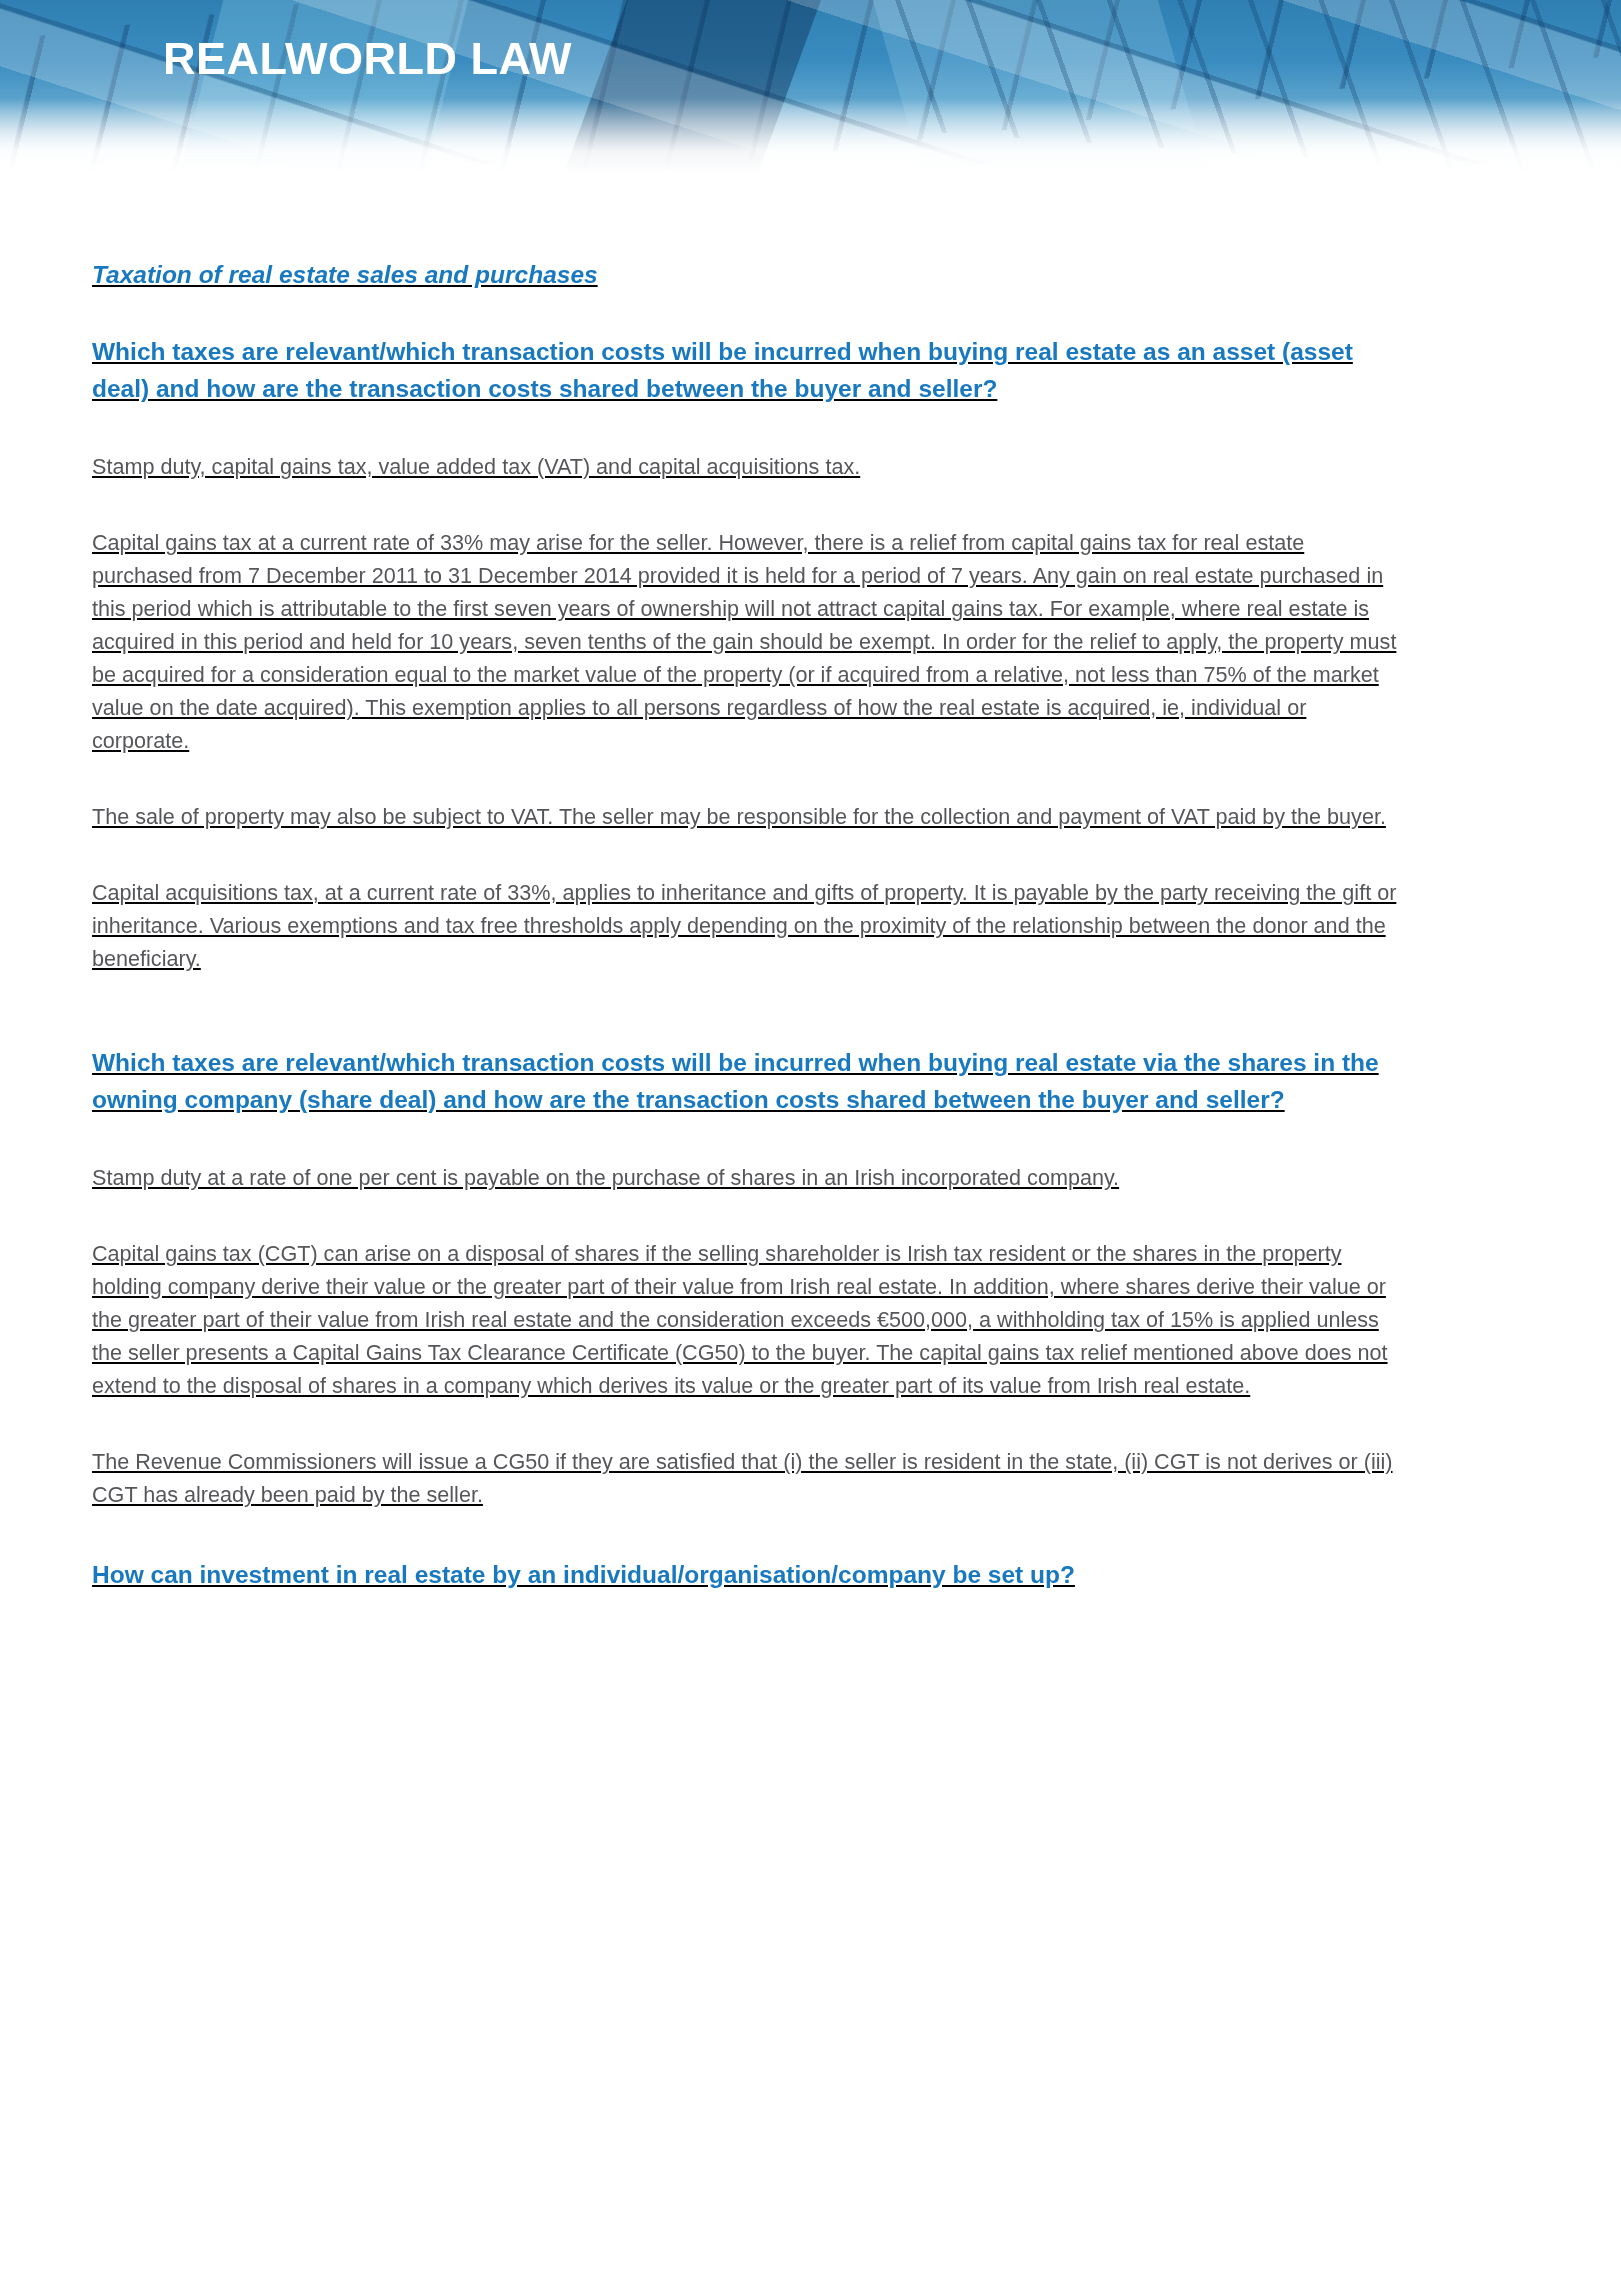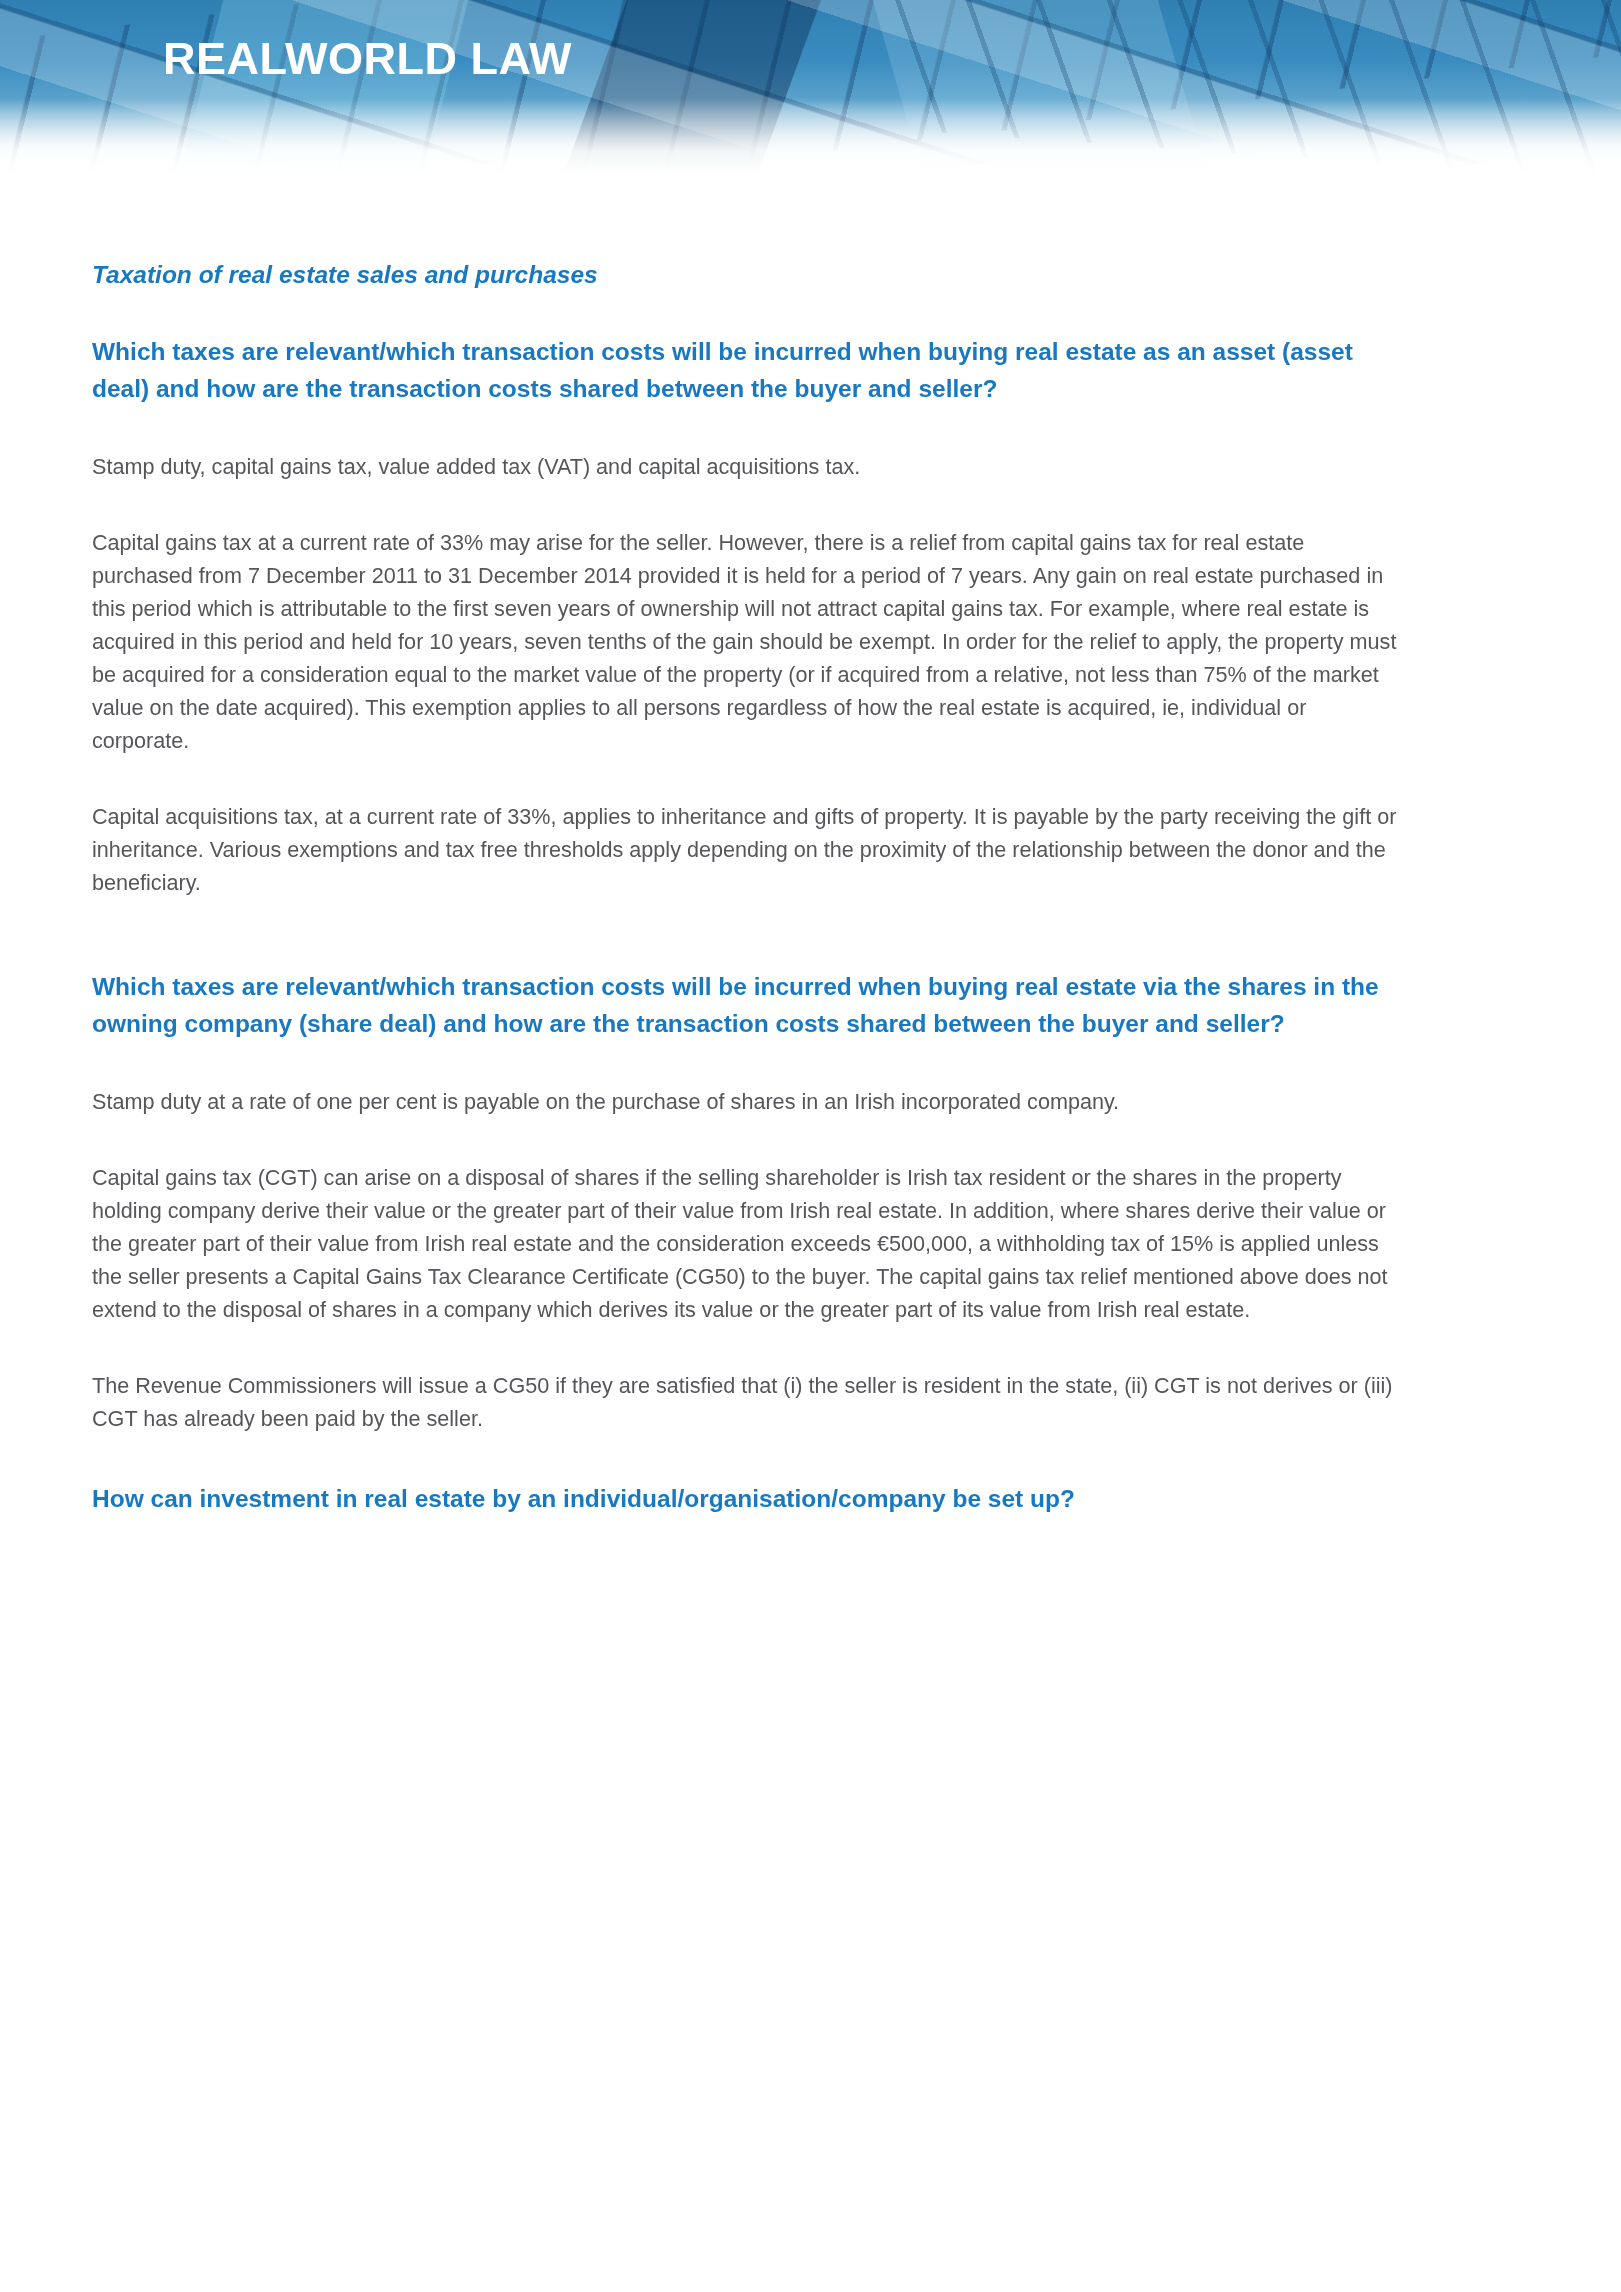--- a/index.html
+++ b/index.html
@@ -14,20 +14,21 @@
   body {
     font-family: "Liberation Sans", sans-serif;
     width: 1621px;
   }
   .page {
     position: relative;
     width: 1621px;
     height: 1895px;
     background: #ffffff;
     overflow: hidden;
+    text-decoration: underline;
   }
 
   
   .banner {
     position: relative;
     height: 174px;
     overflow: hidden;
     background: linear-gradient(180deg,
       #2f7fb2 0%, #3a8cc0 35%, #5ba3cc 58%,
       #9cc6dd 74%, #d8eaf3 86%, #ffffff 100%);
@@ -165,20 +166,21 @@
 
   <main class="content">
     <div class="col">
 
       <h2 class="subtitle">Taxation of real estate sales and purchases</h2>
 
       <h3 class="question">Which taxes are relevant/which transaction costs will be incurred when buying real estate as an asset (asset deal) and how are the transaction costs shared between the buyer and seller?</h3>
 
       <p class="body">Stamp duty, capital gains tax, value added tax (VAT) and capital acquisitions tax.</p>
       <p class="body">Capital gains tax at a current rate of 33% may arise for the seller. However, there is a relief from capital gains tax for real estate purchased from 7 December 2011 to 31 December 2014 provided it is held for a period of 7 years. Any gain on real estate purchased in this period which is attributable to the first seven years of ownership will not attract capital gains tax. For example, where real estate is acquired in this period and held for 10 years, seven tenths of the gain should be exempt. In order for the relief to apply, the property must be acquired for a consideration equal to the market value of the property (or if acquired from a relative, not less than 75% of the market value on the date acquired). This exemption applies to all persons regardless of how the real estate is acquired, ie, individual or corporate.</p>
+      <p class="body">The sale of property may also be subject to VAT. The seller may be responsible for the collection and payment of VAT paid by the buyer.</p>
       <p class="body">Capital acquisitions tax, at a current rate of 33%, applies to inheritance and gifts of property. It is payable by the party receiving the gift or inheritance. Various exemptions and tax free thresholds apply depending on the proximity of the relationship between the donor and the beneficiary.</p>
 
       <h3 class="question gap-lg">Which taxes are relevant/which transaction costs will be incurred when buying real estate via the shares in the owning company (share deal) and how are the transaction costs shared between the buyer and seller?</h3>
 
       <p class="body">Stamp duty at a rate of one per cent is payable on the purchase of shares in an Irish incorporated company.</p>
       <p class="body">Capital gains tax (CGT) can arise on a disposal of shares if the selling shareholder is Irish tax resident or the shares in the property holding company derive their value or the greater part of their value from Irish real estate. In addition, where shares derive their value or the greater part of their value from Irish real estate and the consideration exceeds €500,000, a withholding tax of 15% is applied unless the seller presents a Capital Gains Tax Clearance Certificate (CG50) to the buyer. The capital gains tax relief mentioned above does not extend to the disposal of shares in a company which derives its value or the greater part of its value from Irish real estate.</p>
       <p class="body">The Revenue Commissioners will issue a CG50 if they are satisfied that (i) the seller is resident in the state, (ii) CGT is not derives or (iii) CGT has already been paid by the seller.</p>
 
 
 

